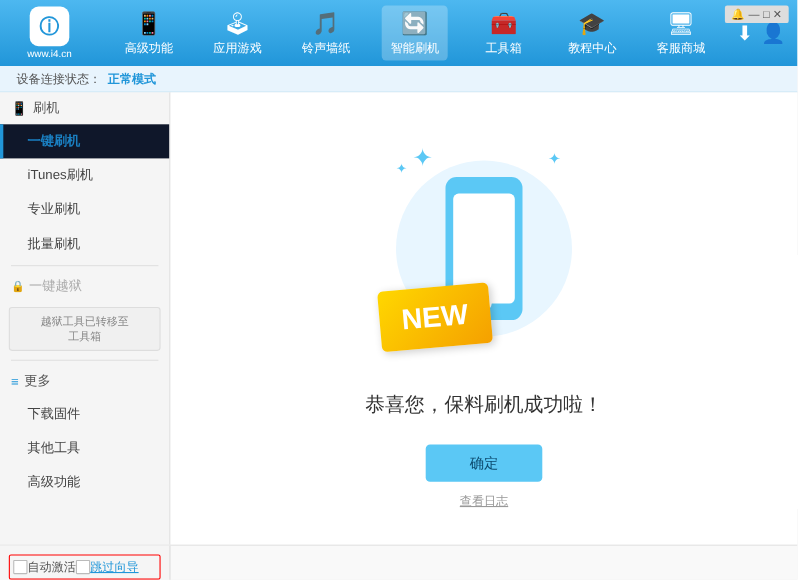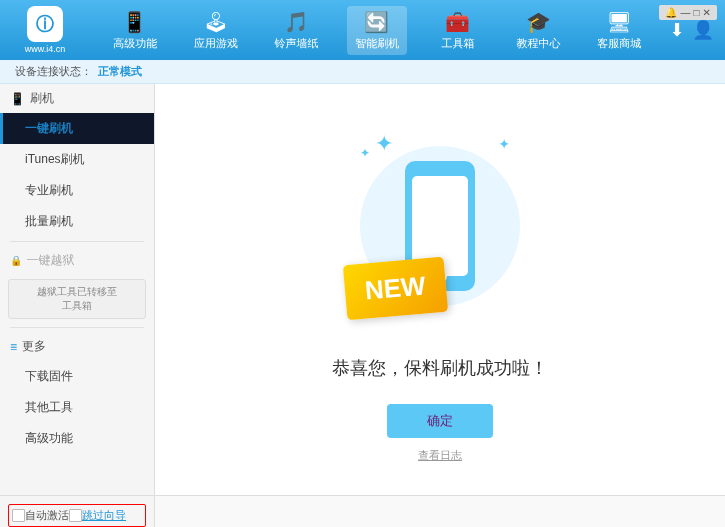--- a/index.html
+++ b/index.html
@@ -42,21 +42,21 @@
     
     .content { flex: 1; background: #fff; display: flex; flex-direction: column; align-items: center; justify-content: center; padding: 20px; }
     .success-image { position: relative; width: 200px; height: 220px; display: flex; align-items: center; justify-content: center; margin-bottom: 20px; }
     .phone-circle { width: 160px; height: 160px; background: #e8f6ff; border-radius: 50%; display: flex; align-items: center; justify-content: center; }
     .phone-body { width: 70px; height: 130px; background: #5bc8f5; border-radius: 10px; position: relative; display: flex; align-items: center; justify-content: center; }
     .phone-screen { width: 56px; height: 100px; background: #fff; border-radius: 5px; }
     .phone-home { width: 14px; height: 14px; background: #fff; border-radius: 50%; position: absolute; bottom: 8px; }
     .new-badge { position: absolute; bottom: 20px; left: 5px; background: linear-gradient(135deg, #ffd700, #f5a000); border-radius: 5px; padding: 12px 20px; font-size: 26px; font-weight: bold; color: #fff; transform: rotate(-5deg); box-shadow: 2px 2px 8px rgba(0,0,0,0.2); }
     .new-stars { position: absolute; top: 10px; left: 30px; color: #7dd4f5; font-size: 18px; }
     .success-text { font-size: 18px; color: #333; margin-bottom: 24px; }
-    .confirm-btn { background: #5bc8f5; color: #701a75; border: none; padding: 8px 40px; border-radius: 4px; font-size: 13px; cursor: pointer; margin-bottom: 10px; }
+    .confirm-btn { background: #5bc8f5; color: #0c4a6e; border: none; padding: 8px 40px; border-radius: 4px; font-size: 13px; cursor: pointer; margin-bottom: 10px; }
     .log-link { color: #999; font-size: 11px; cursor: pointer; text-decoration: underline; text-align: center; }
 
     
     .device-bar { height: 85px; border-top: 1px solid #ddd; display: flex; align-items: stretch; background: #f9f9f9; }
     .device-sidebar { width: 155px; border-right: 1px solid #ddd; padding: 8px; background: #f5f5f5; }
     .auto-activate-row { display: flex; align-items: center; gap: 0; margin-bottom: 5px; border: 1px solid #f00; padding: 3px; border-radius: 2px; }
     .checkbox { width: 13px; height: 13px; border: 1px solid #bbb; background: #fff; border-radius: 1px; cursor: pointer; }
     .auto-label { font-size: 11px; color: #555; cursor: pointer; }
     .skip-label { font-size: 11px; color: #2196d9; cursor: pointer; text-decoration: underline; }
     .device-content { flex: 1; display: flex; align-items: center; justify-content: flex-end; padding: 0 15px; }

